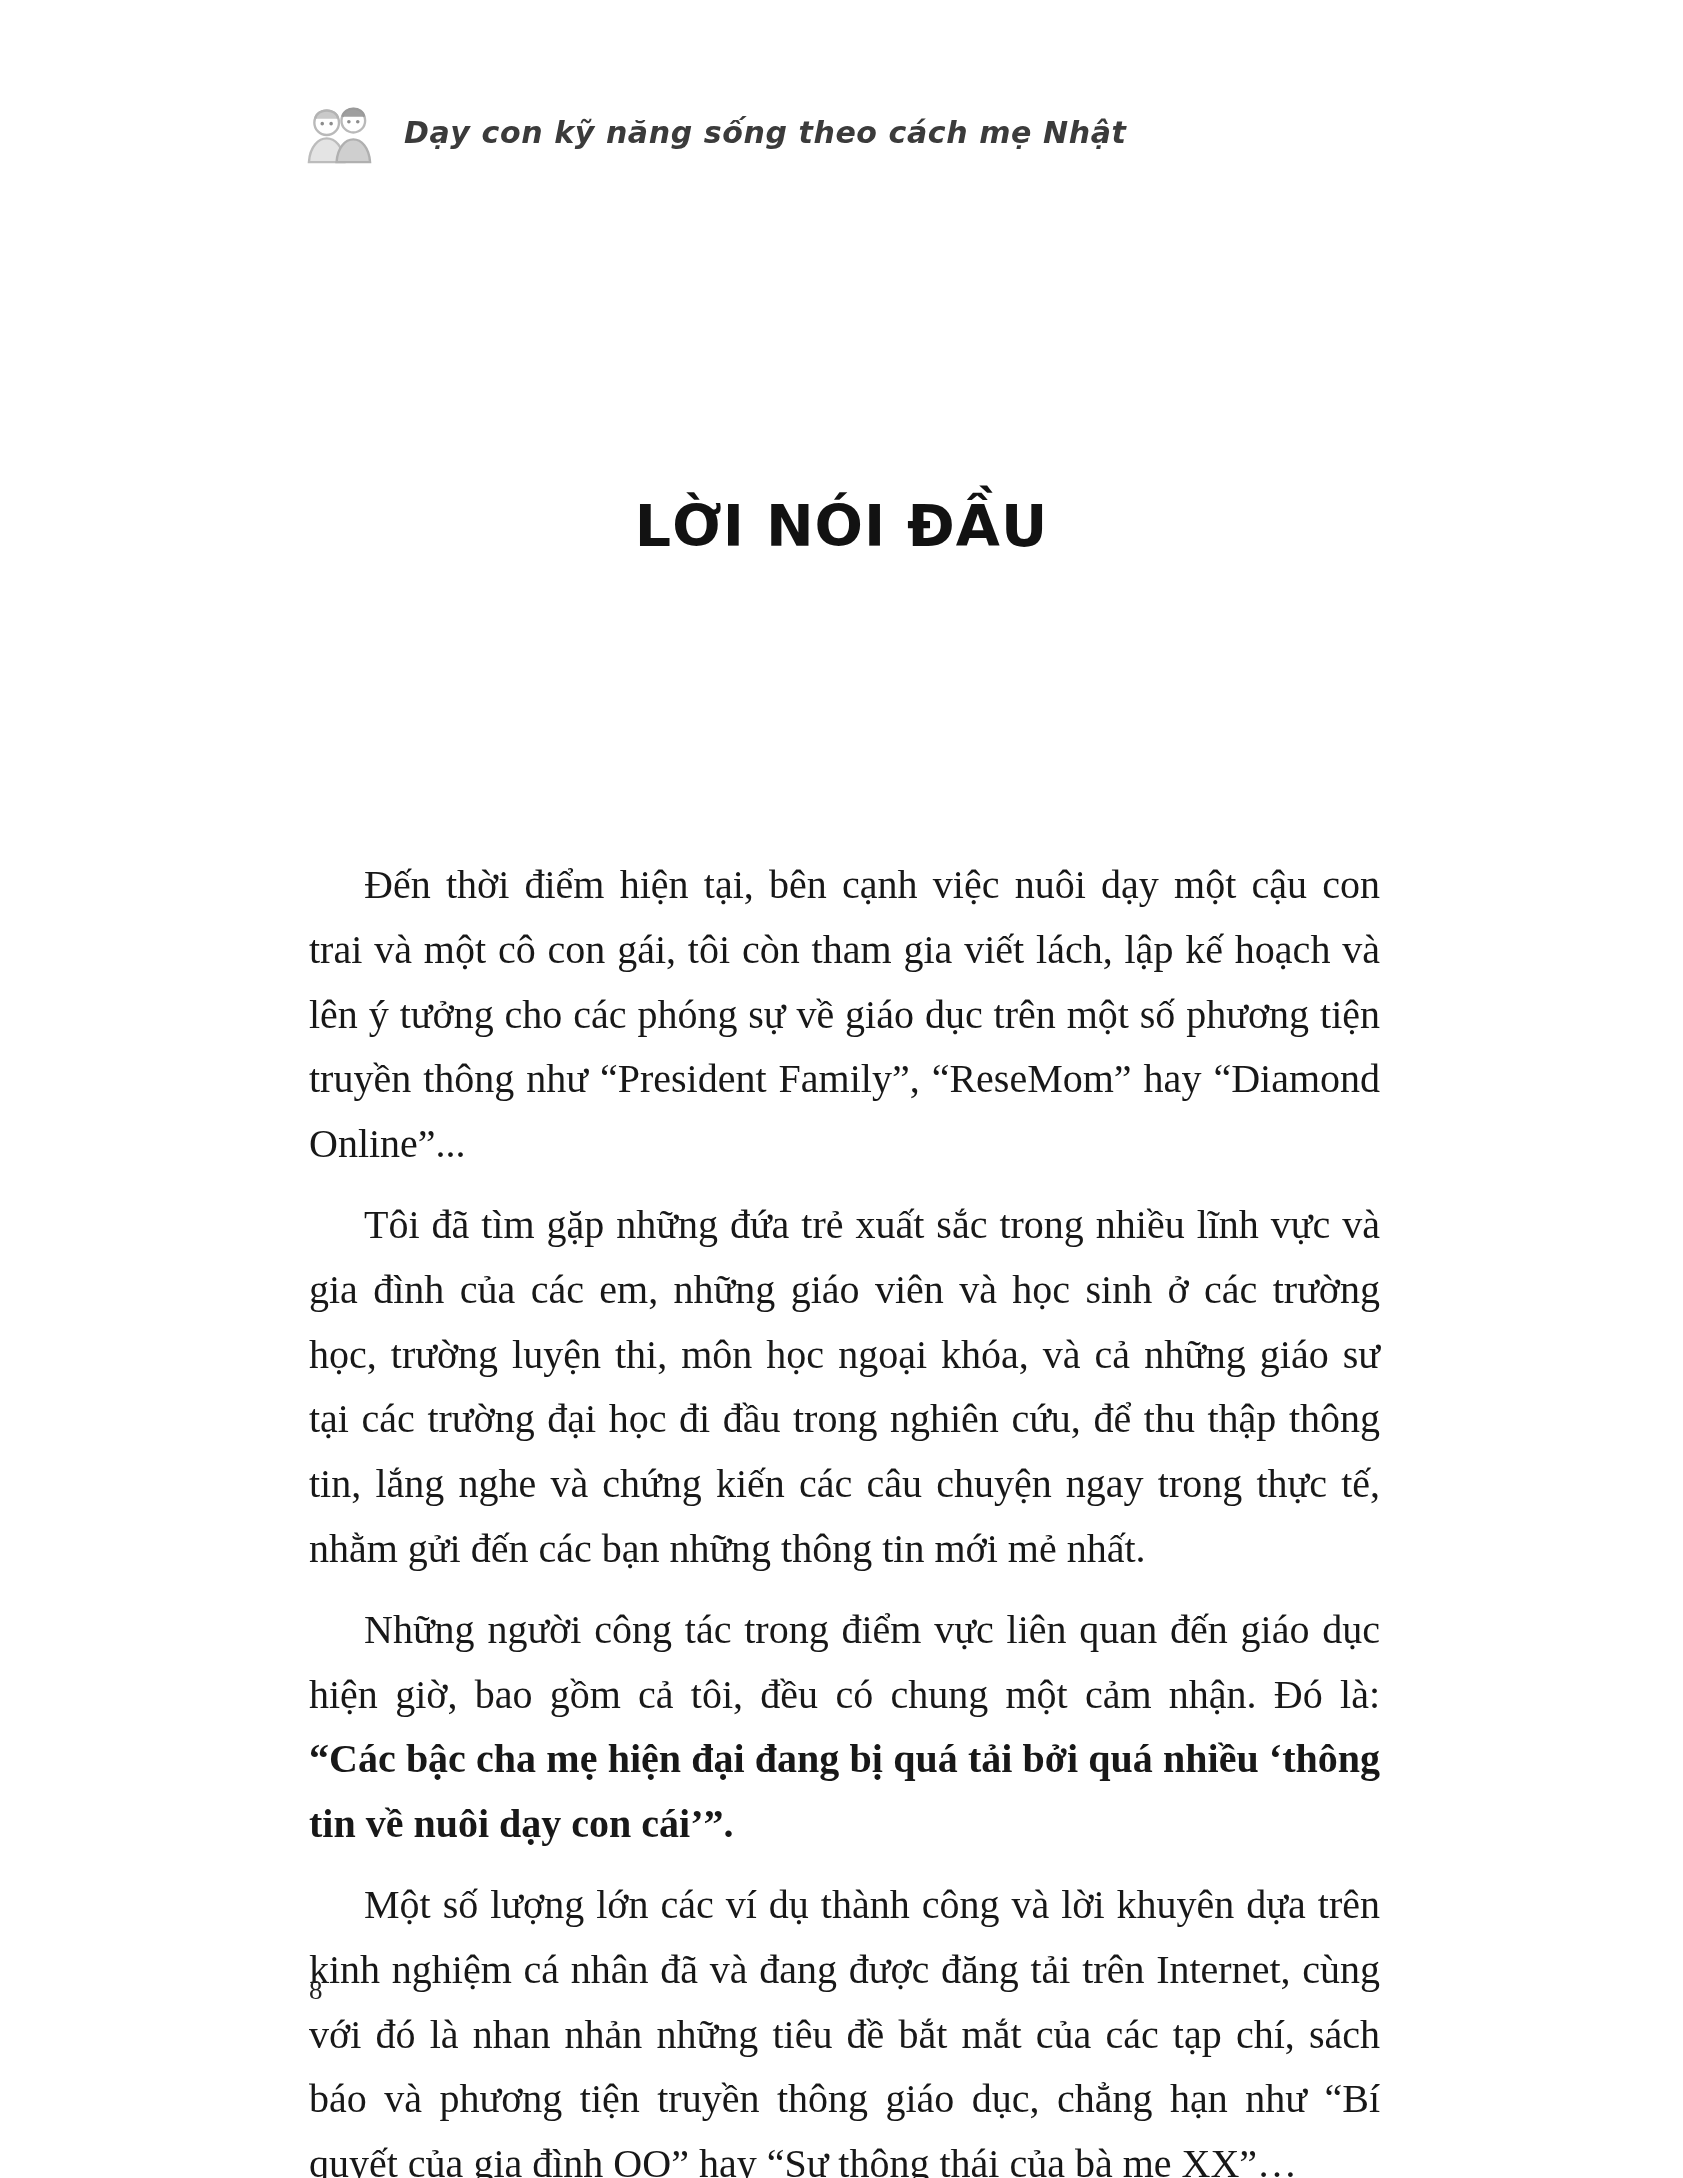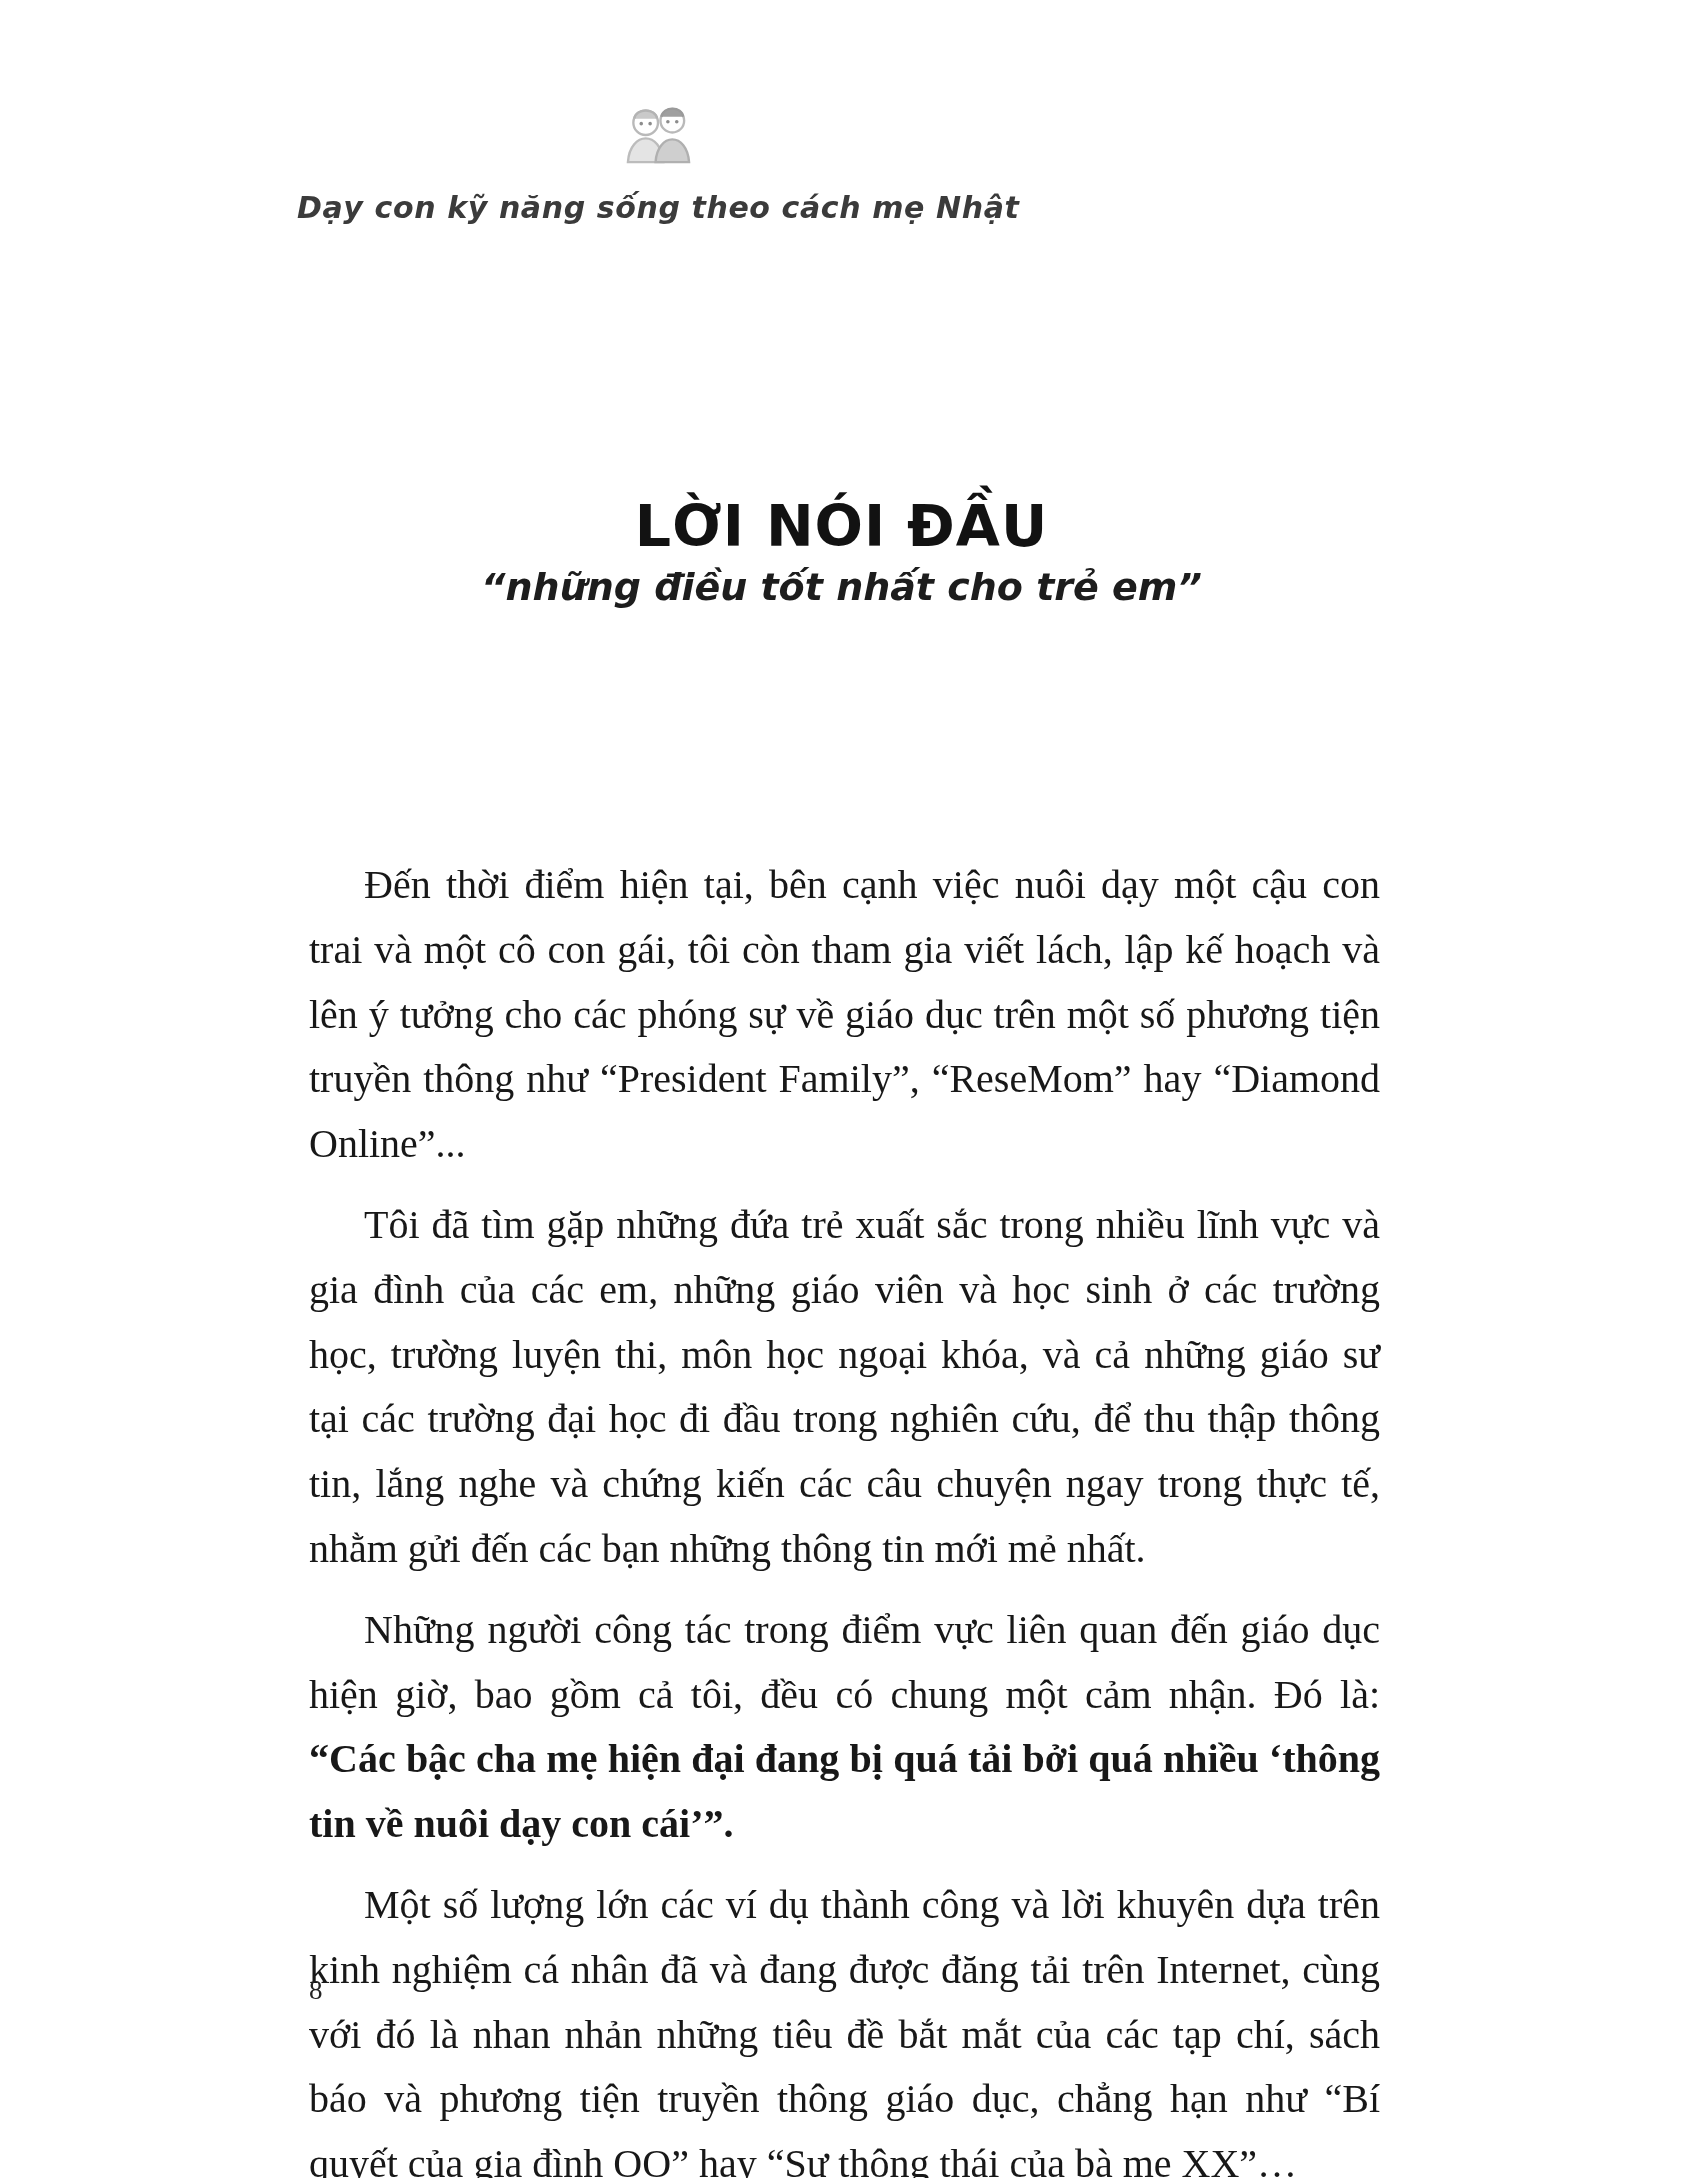--- a/index.html
+++ b/index.html
@@ -19,21 +19,20 @@
   }
 
   
   .running-header {
     position: absolute;
     top: 97px;
     left: 297px;
     display: flex;
     align-items: center;
     gap: 22px;
-    flex-direction: column;
   }
   .header-mark {
     width: 85px;
     height: 71px;
     position: relative;
     flex: none;
   }
   .header-mark svg { display: block; }
   .header-title {
     font-family: "DejaVu Sans", sans-serif;
@@ -130,21 +129,20 @@
           <circle cx="52.5" cy="25" r="1.8"></circle>
           <circle cx="61.5" cy="25" r="1.8"></circle>
         </g>
       </svg>
     </div>
     <div class="header-title">Dạy con kỹ năng sống theo cách mẹ Nhật</div>
   </div>
 
   <div class="title-block">
     <h1 class="main-title">LỜI NÓI ĐẦU</h1>
-    <div class="subtitle subtitle-line2">“những điều tốt nhất cho trẻ em”</div>
   </div>
 
   <div class="body-col">
     <p class="para">Đến thời điểm hiện tại, bên cạnh việc nuôi dạy một cậu con trai và một cô con gái, tôi còn tham gia viết lách, lập kế hoạch và lên ý tưởng cho các phóng sự về giáo dục trên một số phương tiện truyền thông như “President Family”, “ReseMom” hay “Diamond Online”...</p>
     <p class="para">Tôi đã tìm gặp những đứa trẻ xuất sắc trong nhiều lĩnh vực và gia đình của các em, những giáo viên và học sinh ở các trường học, trường luyện thi, môn học ngoại khóa, và cả những giáo sư tại các trường đại học đi đầu trong nghiên cứu, để thu thập thông tin, lắng nghe và chứng kiến các câu chuyện ngay trong thực tế, nhằm gửi đến các bạn những thông tin mới mẻ nhất.</p>
     <p class="para"><span>Những người công tác trong điểm vực liên quan đến giáo dục hiện giờ, bao gồm cả tôi, đều có chung một cảm nhận. Đó là: </span><span class="bold">“Các bậc cha mẹ hiện đại đang bị quá tải bởi quá nhiều ‘thông tin về nuôi dạy con cái’”.</span></p>
     <p class="para">Một số lượng lớn các ví dụ thành công và lời khuyên dựa trên kinh nghiệm cá nhân đã và đang được đăng tải trên Internet, cùng với đó là nhan nhản những tiêu đề bắt mắt của các tạp chí, sách báo và phương tiện truyền thông giáo dục, chẳng hạn như “Bí quyết của gia đình OO” hay “Sự thông thái của bà mẹ XX”…</p>
   </div>
 
   <div class="folio">8</div>

